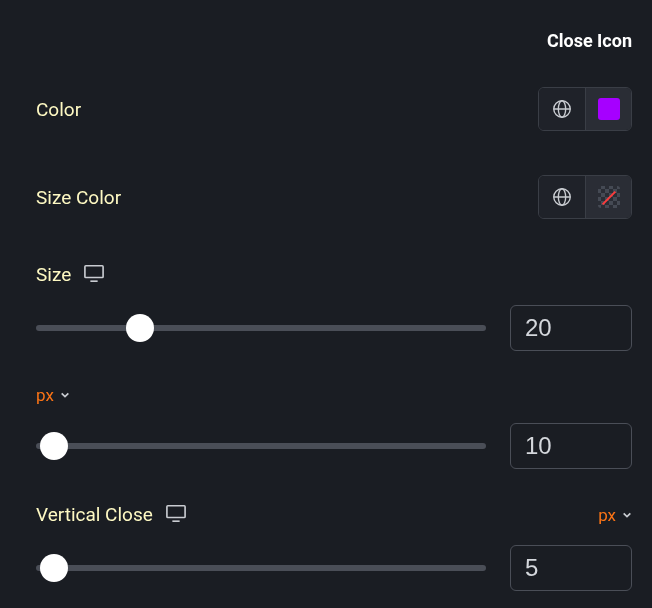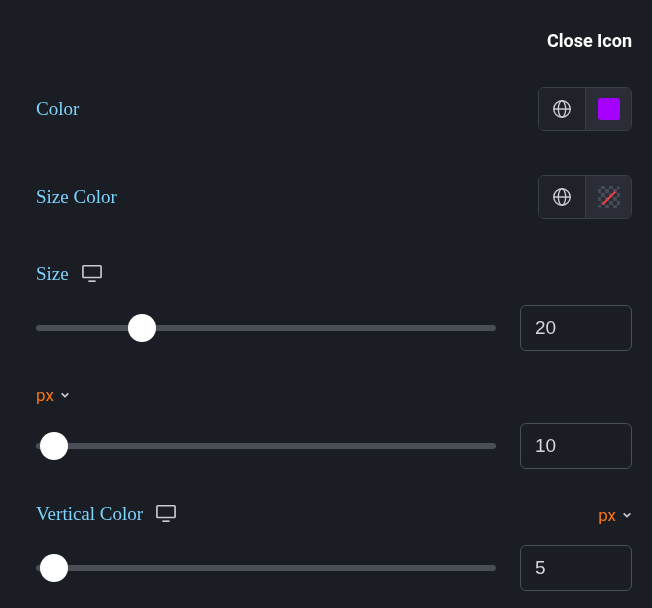--- a/index.html
+++ b/index.html
@@ -24,22 +24,21 @@
     justify-content: space-between;
     margin-bottom: 20px;
   }
   .row-label-group {
     display: flex;
     align-items: flex-start;
     gap: 12px;
   }
   .label {
     font-size: 19px;
-    color: #7dd3fc;
-    font-family: Liberation Serif, serif;
+    color: #fef9c3;
   }
   .color-control {
     display: flex;
     border: 1px solid #3a3e46;
     border-radius: 6px;
     overflow: hidden;
     height: 44px;
   }
   .color-btn {
     width: 46px;
@@ -115,27 +114,27 @@
     height: 28px;
     background: #ffffff;
     border-radius: 50%;
     position: absolute;
     top: 50%;
     margin-top: -14px;
     margin-left: -14px;
     cursor: grab;
   }
   .num-input {
-    width: 112px;
+    width: 122px;
     height: 46px;
     background: transparent;
     border: 1px solid #4a4e57;
     border-radius: 6px;
     color: #d4d7dc;
-    font-size: 19px;
+    font-size: 24px;
     padding: 0 14px;
     outline: none;
   }
   .unit-select {
     display: flex;
     align-items: center;
     gap: 6px;
     color: #f97316;
     font-size: 17px;
     cursor: pointer;
@@ -219,21 +218,21 @@
 <div class="slider-row">
   <div class="slider">
     <div class="track"></div>
     <div class="thumb" style="left:4%"></div>
   </div>
   <input class="num-input" value="10" style="">
 </div>
 
 <div class="row label-row">
   <div class="row-label-group">
-    <span class="label">Vertical Color</span>
+    <span class="label">Vertical Close</span>
     <span>
       <svg class="monitor-svg" viewBox="0 0 24 22">
         <rect x="2" y="3" width="20" height="13" rx="1"></rect>
         <line x1="8" y1="20" x2="16" y2="20"></line>
       </svg>
     </span>
   </div>
   <div class="unit-select">
     <span>px</span>
     <svg class="chevron" viewBox="0 0 12 12">

